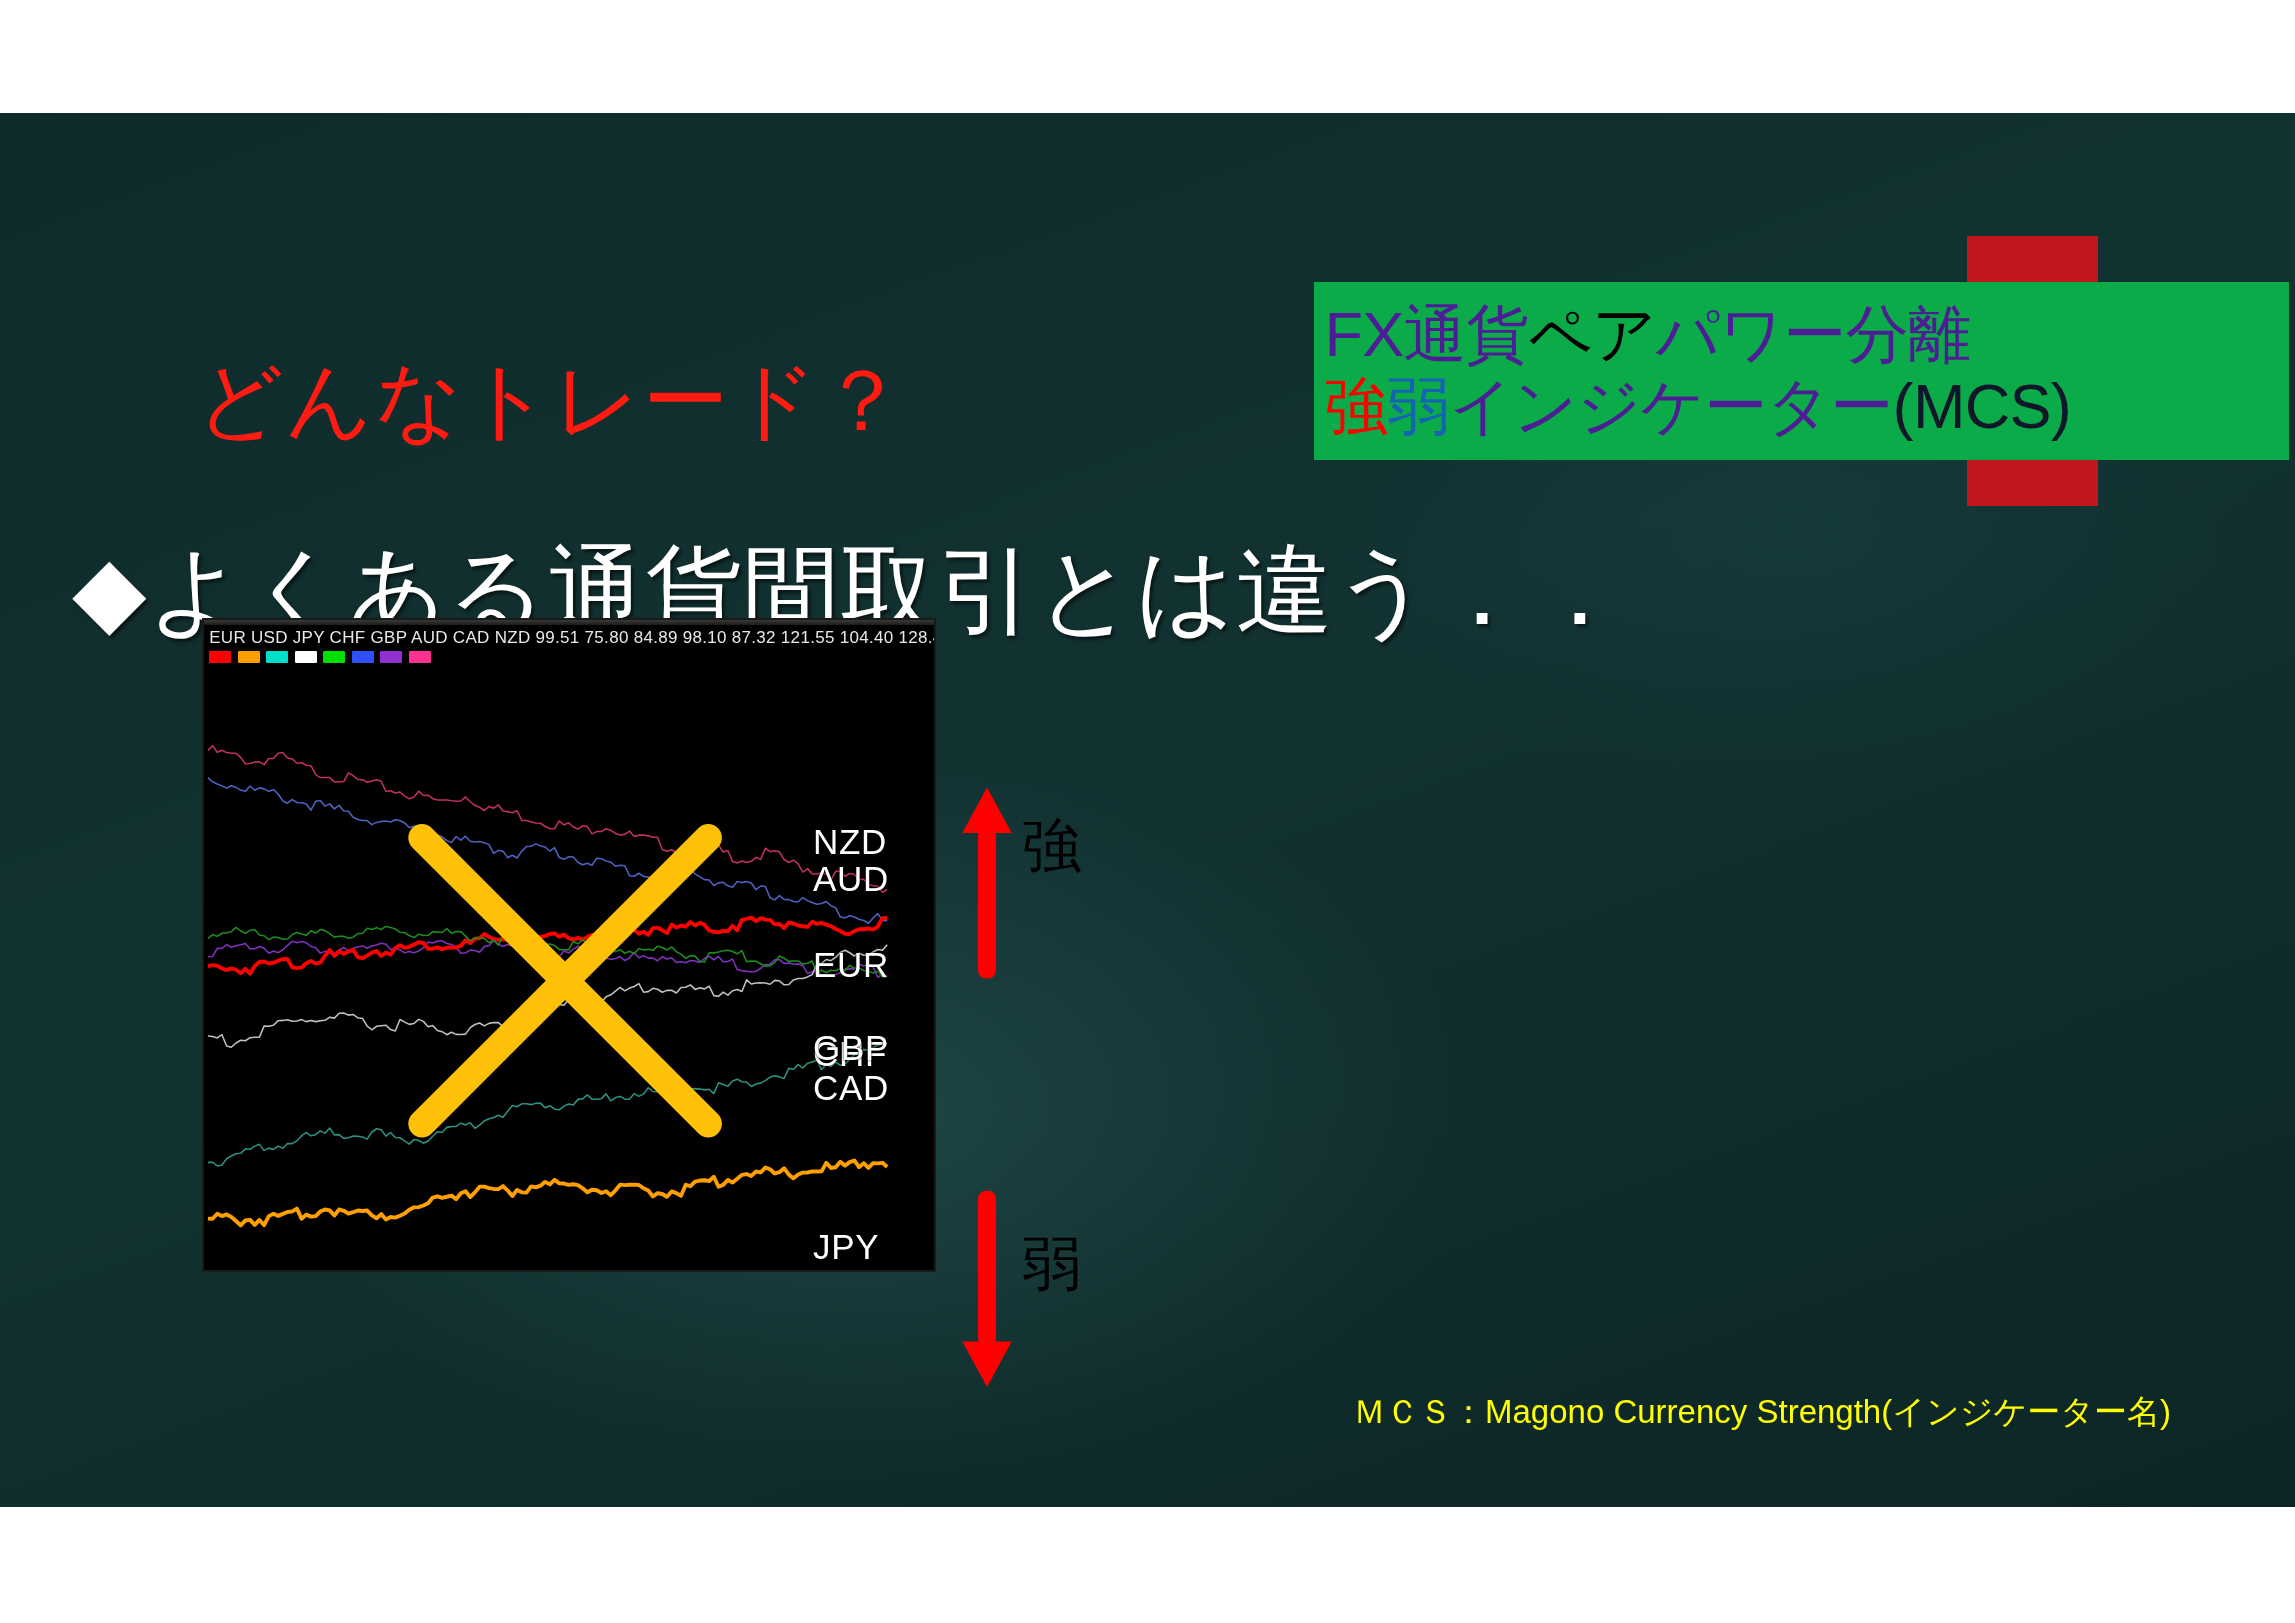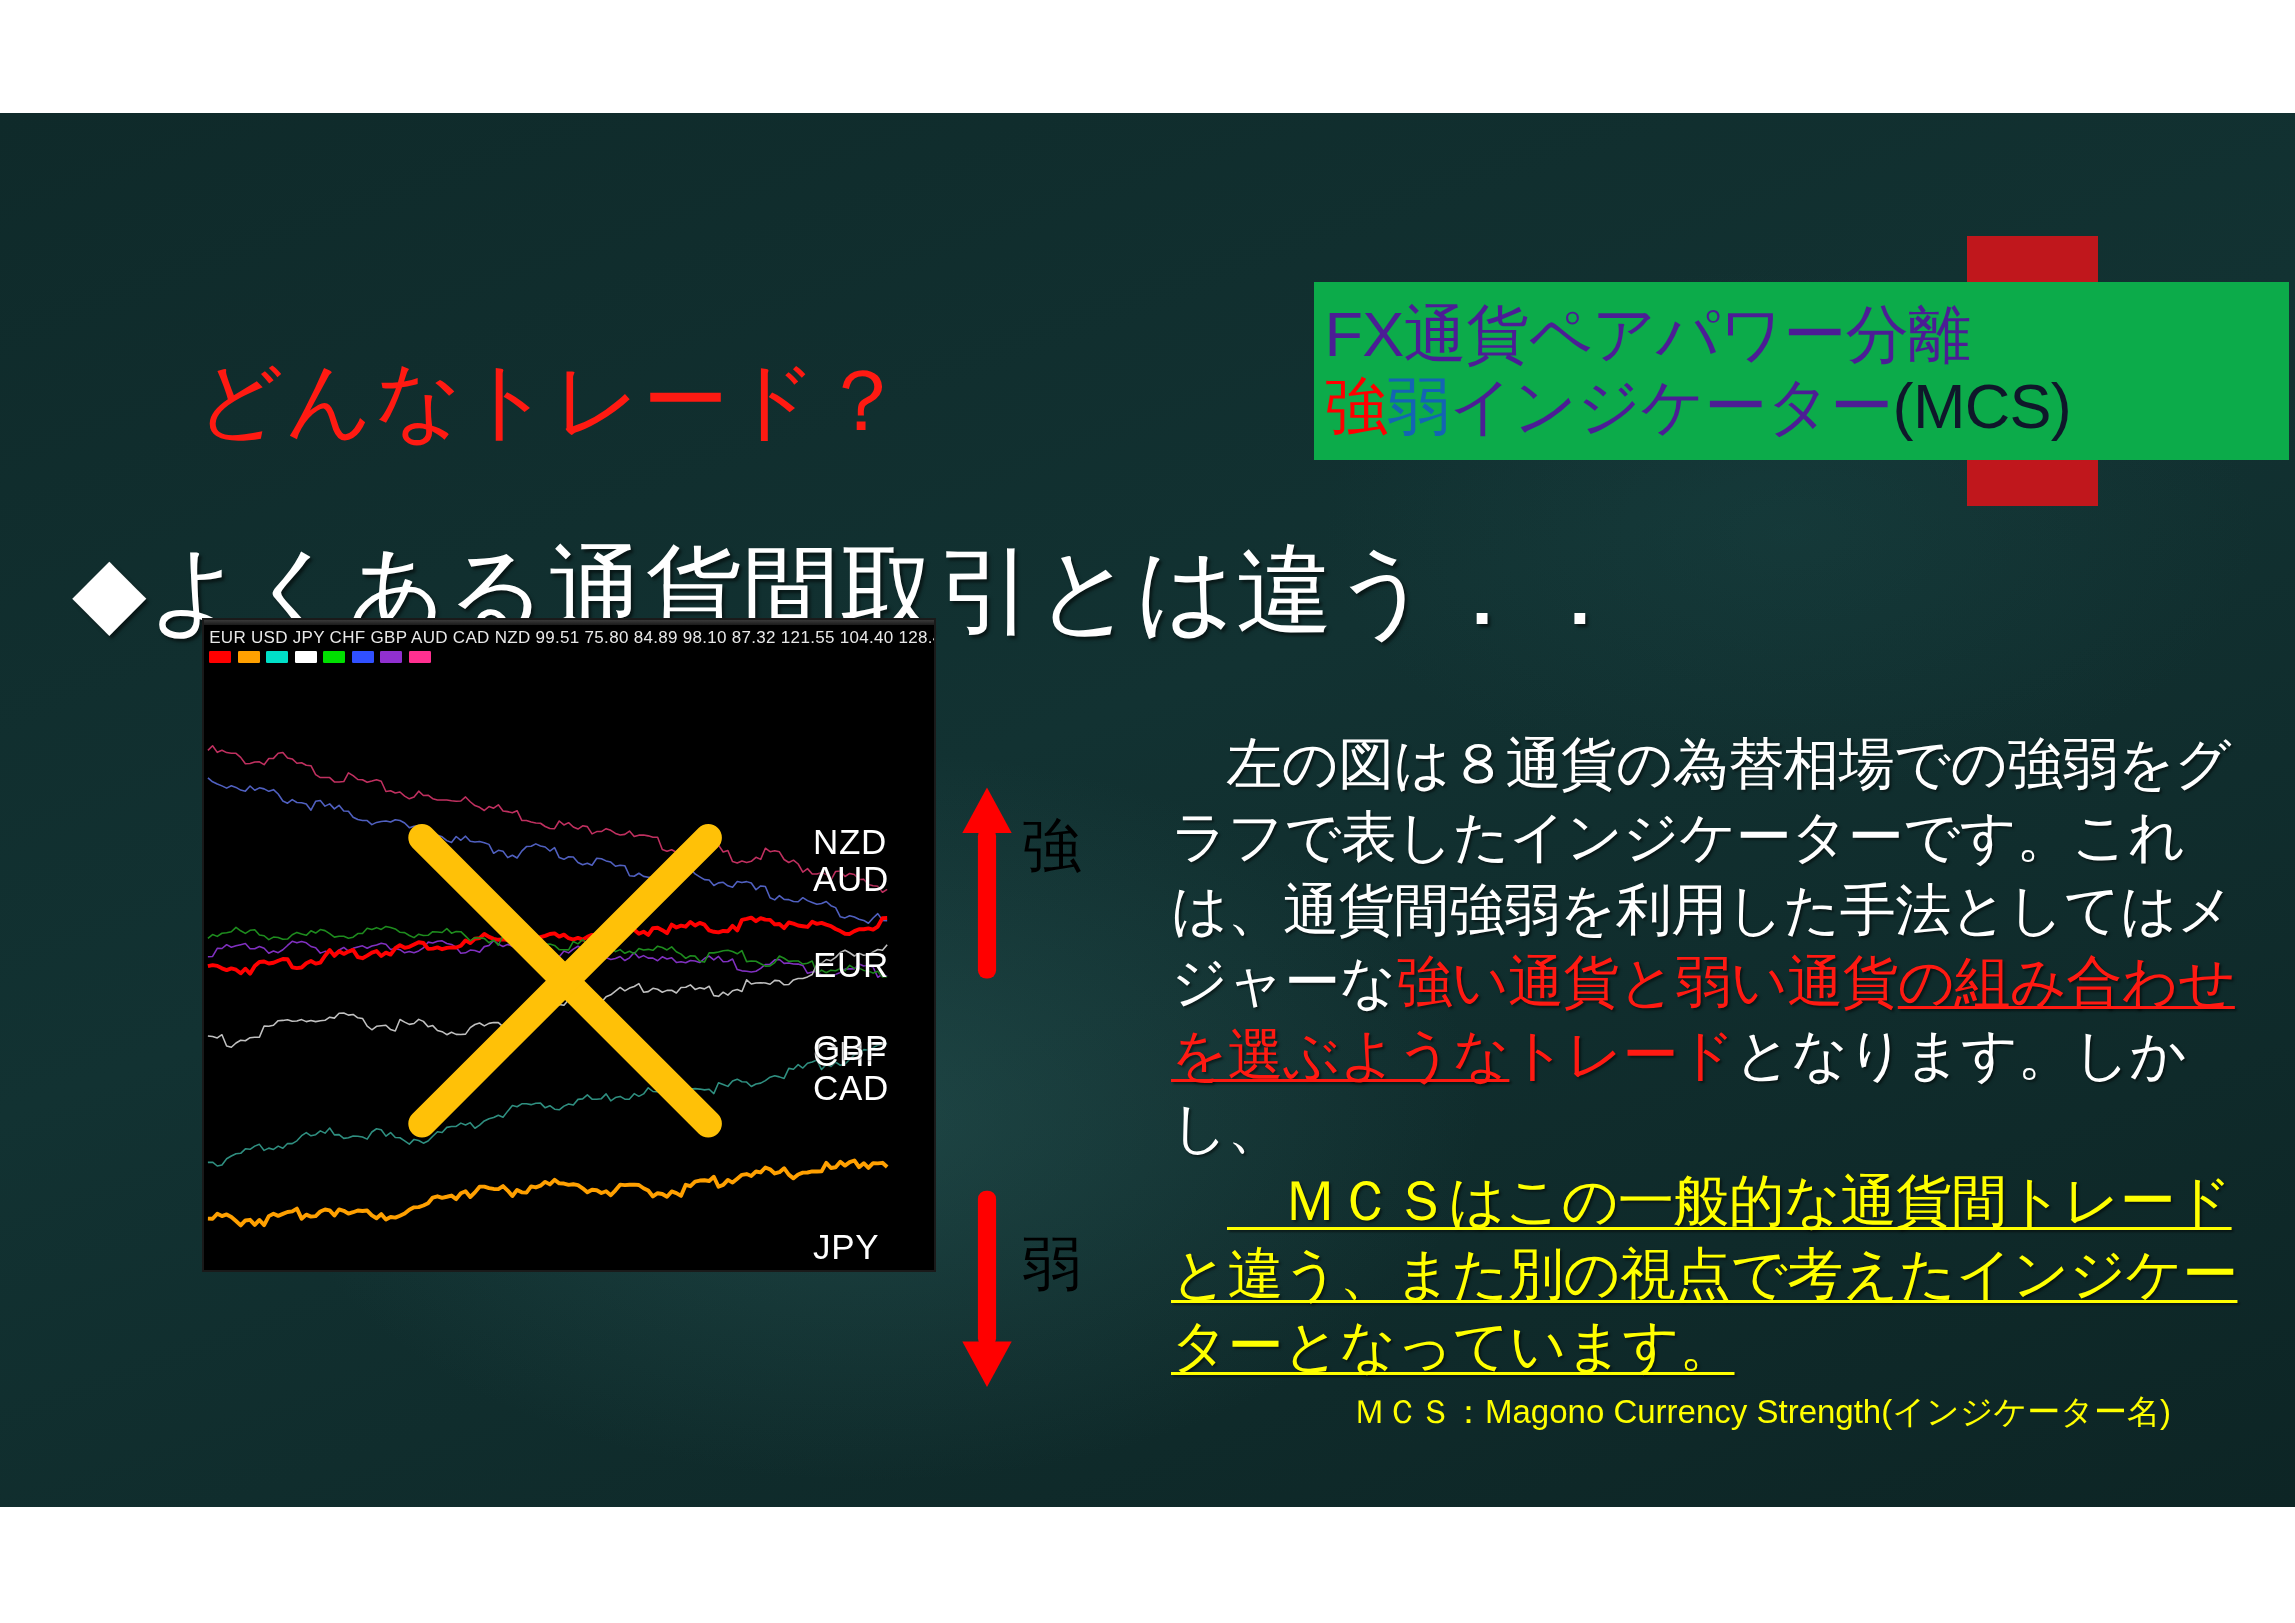--- a/index.html
+++ b/index.html
@@ -30,21 +30,21 @@
     display:flex;flex-direction:column;justify-content:center;
     padding:0 0 0 10.5px;box-sizing:border-box;
   }
   .banner-line{
     white-space:nowrap;font-size:63px;line-height:1.14;
     font-family:"Liberation Sans","DejaVu Sans",sans-serif;
     letter-spacing:-0.7px;color:#ffffff;font-weight:400;
   }
   .banner-line span{display:inline;}
   .t-white{color:#4c1d95;}
-  .t-yellow{color:#4c1d95;}
+  .t-yellow{color:#000000;}
   .t-red{color:#ff0000;}
   .t-blue{color:#1464b4;}
   .t-black{color:#0f172a;}
 
   
   #q-title{
     position:absolute;left:196px;top:230px;
     font-size:86px;color:#ff1a12;white-space:nowrap;
     font-family:"Liberation Sans","DejaVu Sans",sans-serif;
     letter-spacing:1.3px;
@@ -188,21 +188,17 @@
   <div class="jp-strength" id="label-strong">強</div>
 
   <div class="arrow-wrap" id="arrow-down">
     <svg width="52" height="203" viewBox="0 0 80 310">
       <rect x="26" y="6" width="28" height="240" rx="13" fill="#ff0000"></rect>
       <polygon points="40,308 78,238 2,238" fill="#ff0000"></polygon>
     </svg>
   </div>
   <div class="jp-strength" id="label-weak">弱</div>
 
-  <div id="body-text">
-    <p><span>　左の図は８通貨の為替相場での強弱をグラフで表したインジケーターです。これは、通貨間強弱を利用した手法としてはメジャーな</span><span class="hl-red">強い通貨と弱い通貨</span><span class="u-red">の組み合わせを選ぶような</span><span class="hl-red">トレード</span><span>となります。しかし、</span></p>
-    <p class="indent"><span class="hl-yellow">　ＭＣＳはこの一般的な通貨間トレードと違う、また別の視点で考えたインジケーターとなっています。</span></p>
-  </div>
 
   <div id="footnote">ＭＣＳ：Magono Currency Strength(インジケーター名)</div>
 
 </div>
 
 
 </body></html>

